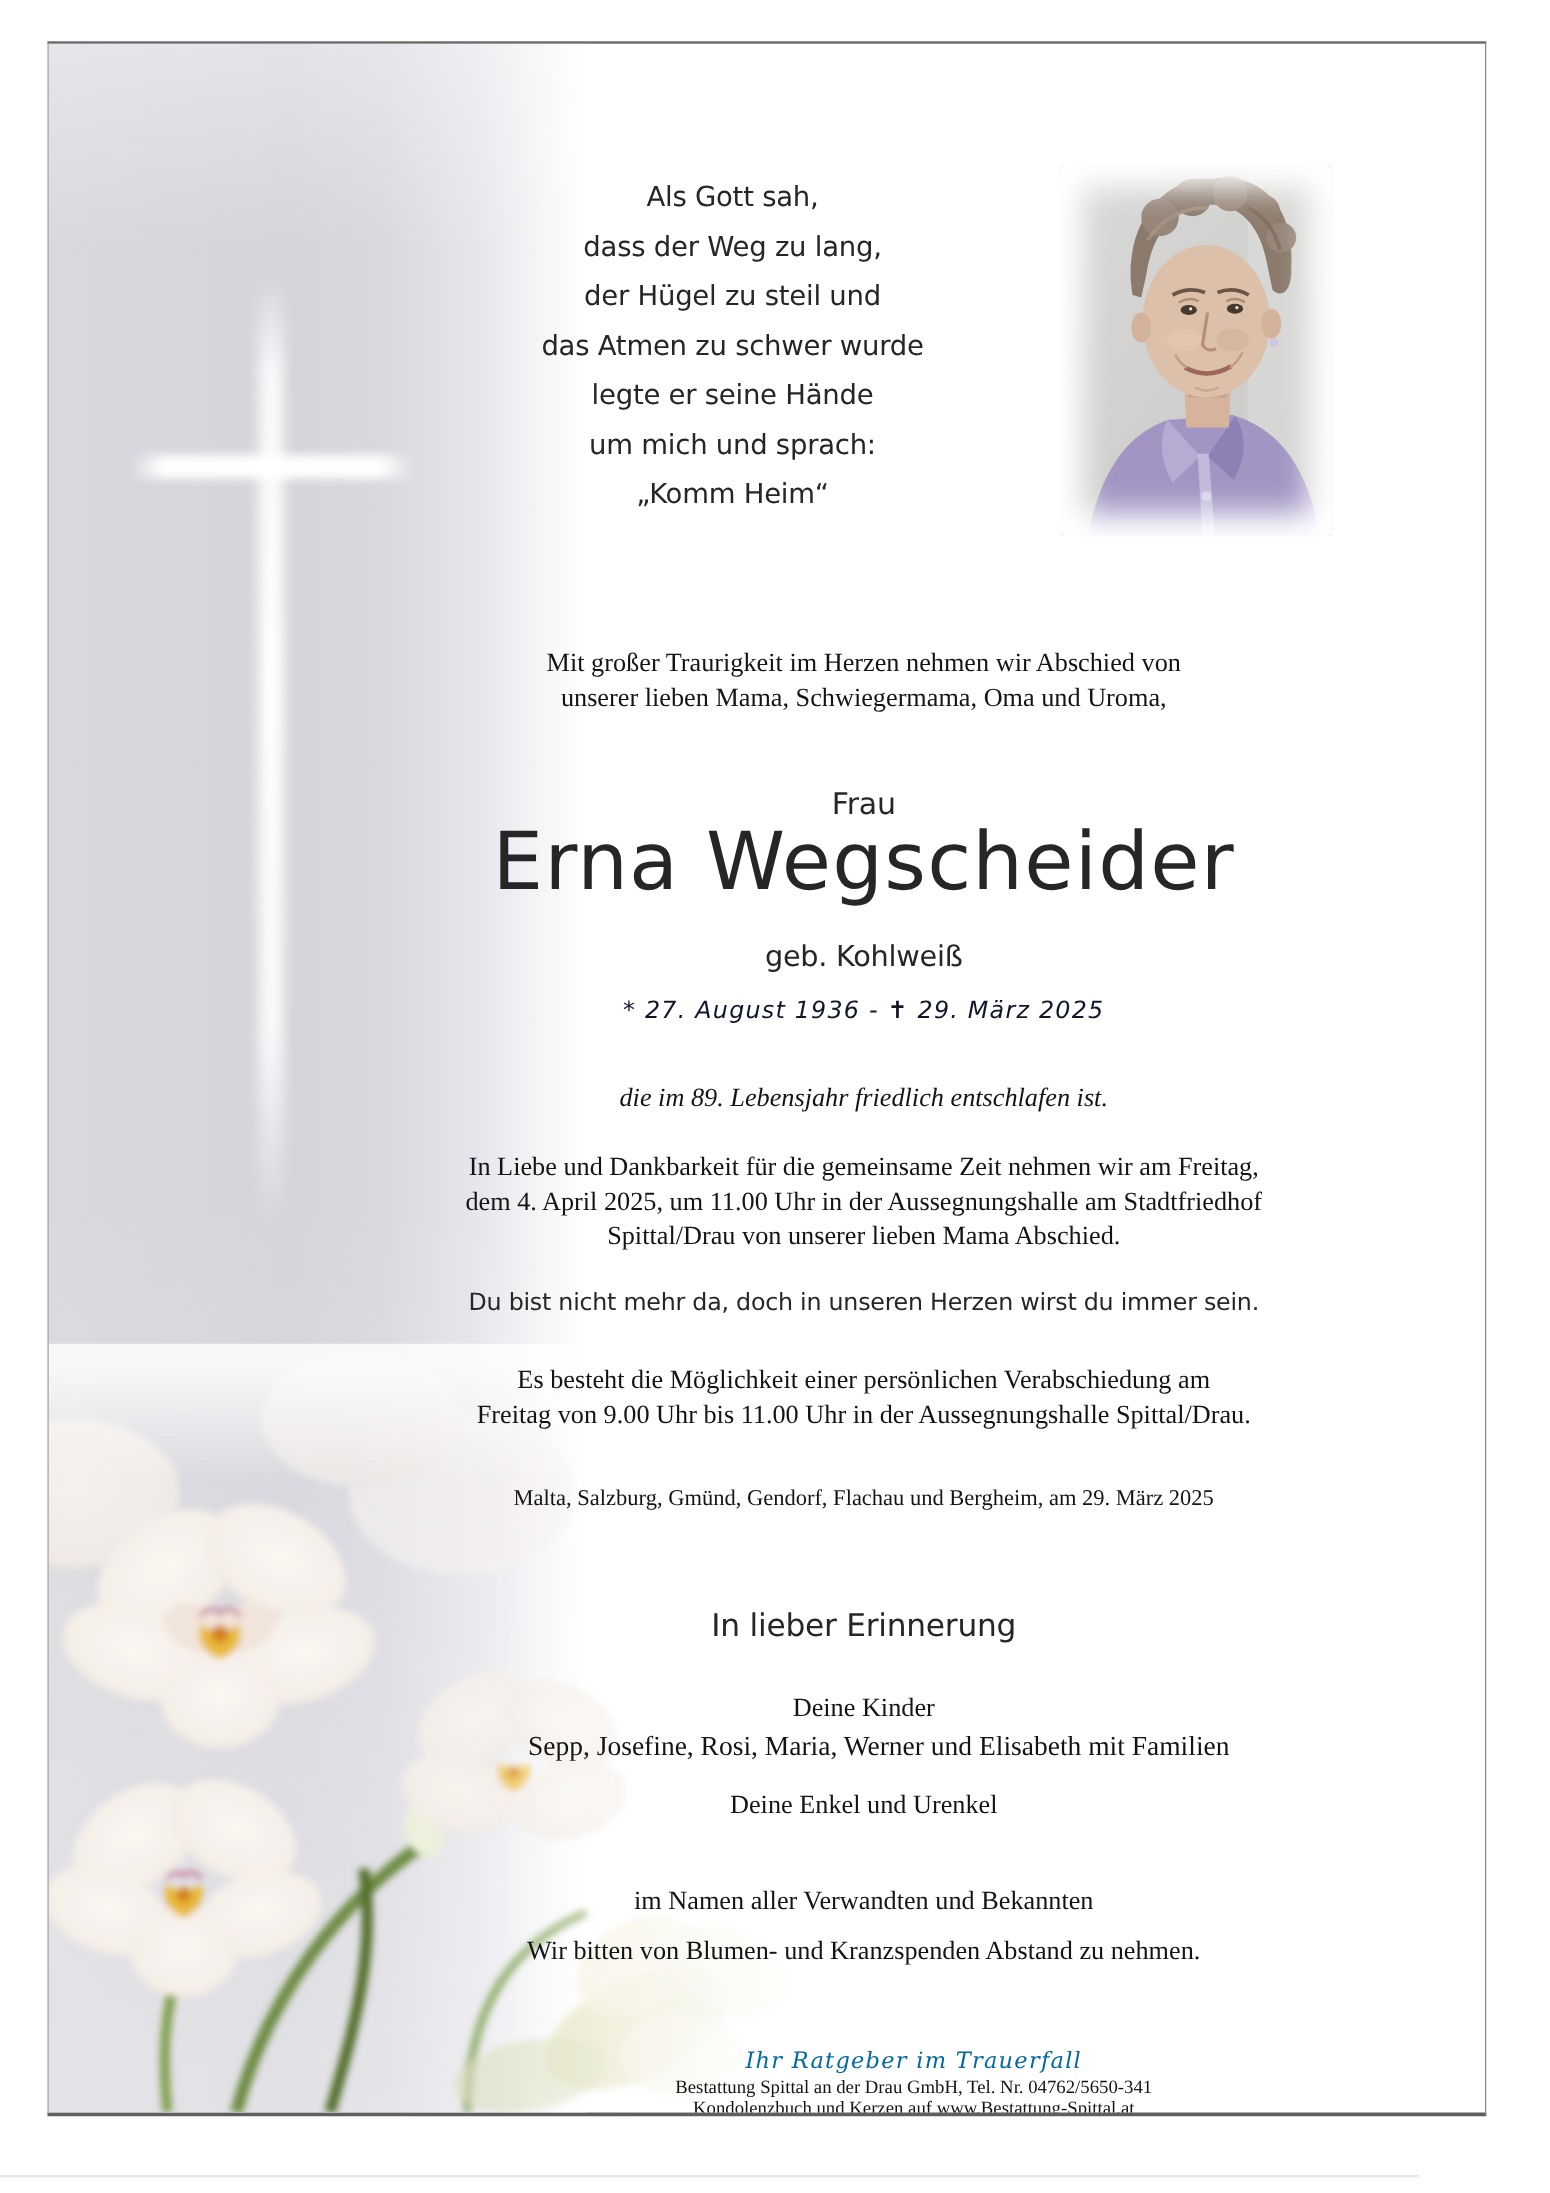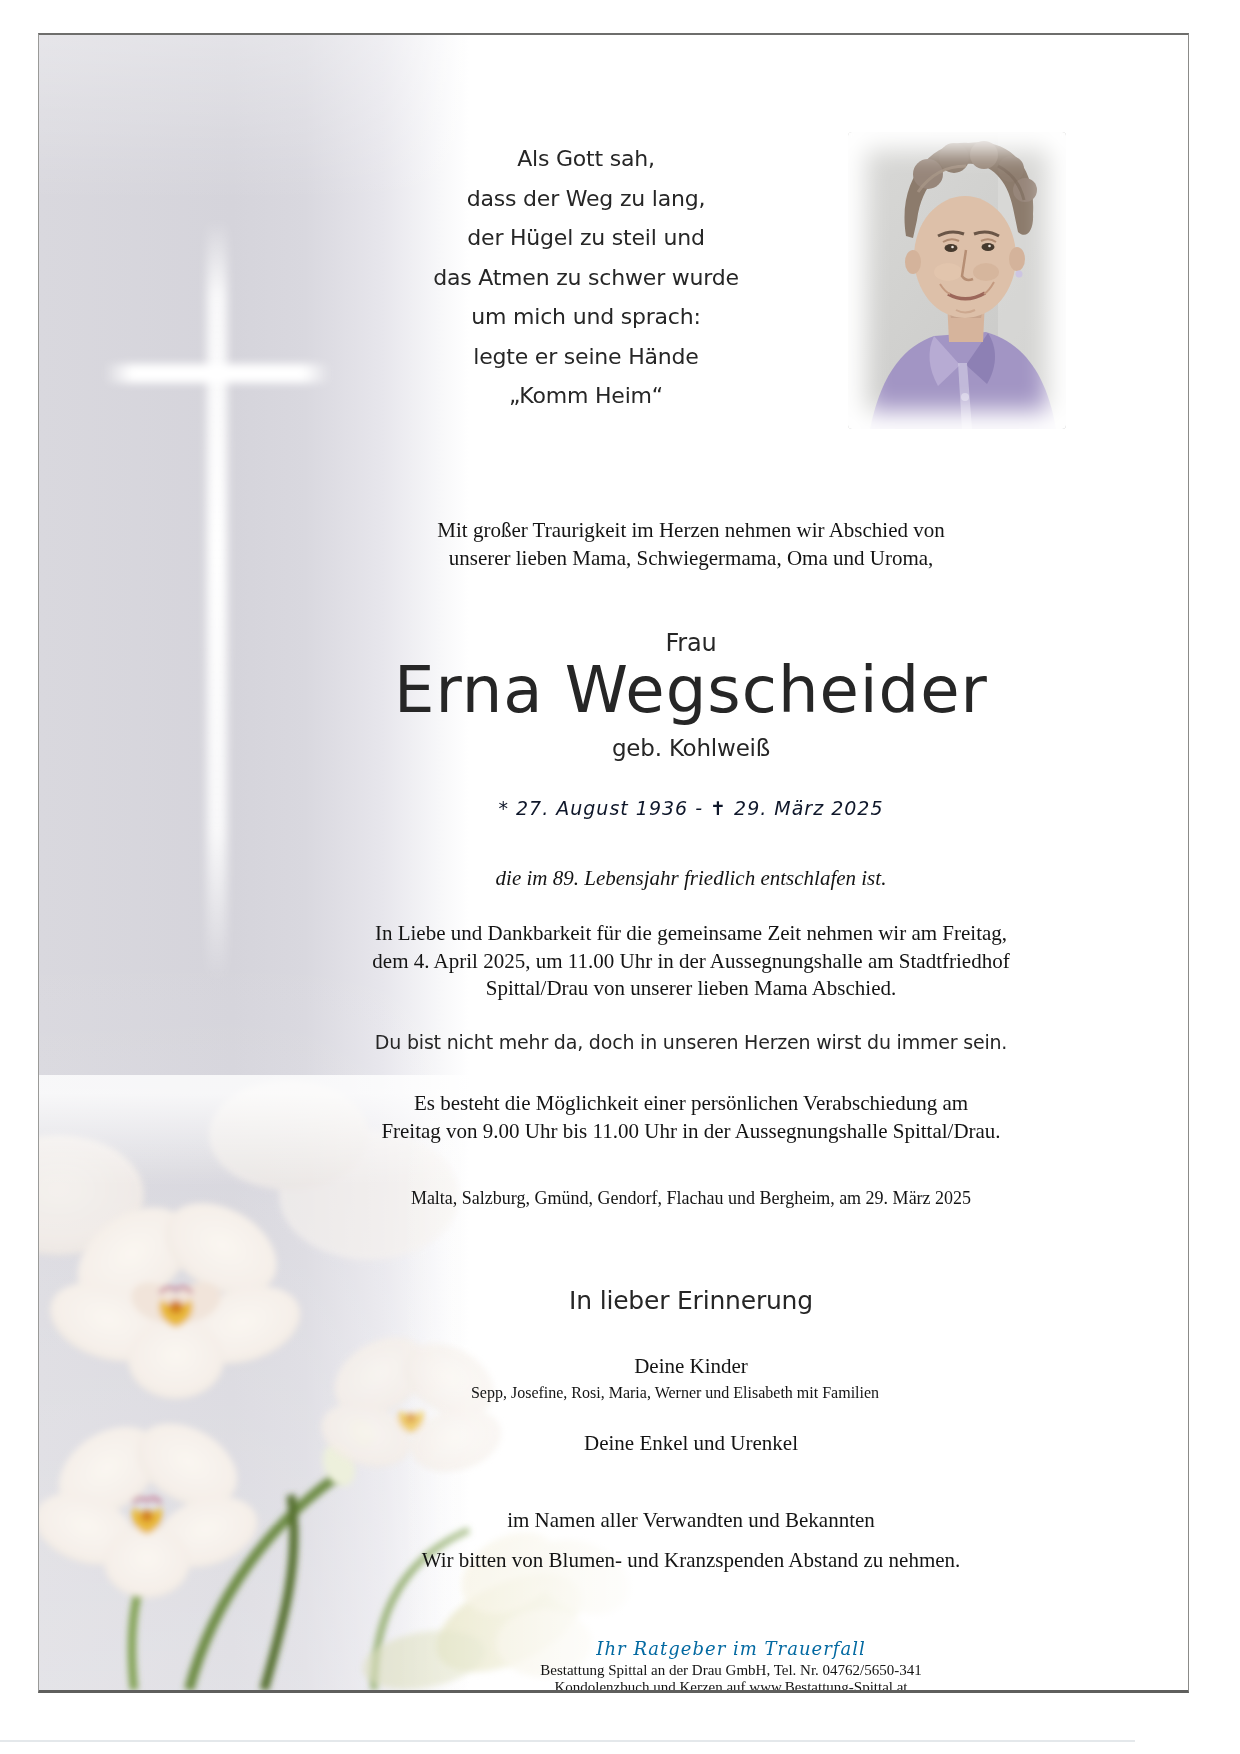--- a/index.html
+++ b/index.html
@@ -30,30 +30,30 @@
   .portrait-veil{position:absolute;inset:0;box-shadow:inset 0 0 24px 18px #ffffff;border-radius:4px;}
   
   .txt{position:absolute;text-align:center;z-index:4;}
   .line{display:block;}
   .hand{font-family:"DejaVu Sans", sans-serif;color:#262626;letter-spacing:-0.2px;}
   .serif{font-family:"Liberation Serif", serif;color:#141414;}
   .poem{left:307px;top:104px;width:480px;font-size:22px;line-height:39.5px;}
   .intro{left:252px;top:481px;width:800px;font-size:21px;line-height:28px;}
   .frau{left:252px;top:594px;width:800px;font-size:24px;}
   .name{left:252px;top:618px;width:800px;font-size:64px;letter-spacing:1px;}
-  .maiden{left:252px;top:700px;width:800px;font-size:23px;}
+  .maiden{left:252px;top:718px;width:800px;font-size:23px;}
   .dates{left:252px;top:762px;width:800px;font-size:19px;font-style:italic;letter-spacing:1px;color:#0f172a;}
   .passed{left:252px;top:831px;width:800px;font-size:21px;font-style:italic;}
   .funeral{left:252px;top:885px;width:800px;font-size:21px;line-height:27.5px;}
   .quote{left:252px;top:996px;width:800px;font-size:19px;}
   .farewell{left:252px;top:1055px;width:800px;font-size:21px;line-height:27.5px;}
   .places{left:252px;top:1153px;width:800px;font-size:18px;}
   .remember{left:252px;top:1251px;width:800px;font-size:25px;}
   .children-label{left:252px;top:1319px;width:800px;font-size:21px;}
-  .children{left:236px;top:1349px;width:800px;font-size:16px;}
+  .children{left:264px;top:1349px;width:800px;font-size:22px;}
   .grandchildren{left:252px;top:1396px;width:800px;font-size:21px;}
   .relatives{left:252px;top:1453px;width:800px;font-size:21px;margin-top:20px;}
   .request{left:252px;top:1513px;width:800px;font-size:21px;}
   .slogan{left:292px;top:1603px;width:800px;font-family:"DejaVu Serif", serif;font-style:italic;
           font-size:18px;letter-spacing:1px;color:#0369a1;}
   .company{left:292px;top:1627px;width:800px;font-size:15px;}
   .condolence{left:292px;top:1644px;width:800px;font-size:15px;}
   .scan-line{position:absolute;left:0px;top:1740px;width:1135px;height:2px;background:#dde2e6;opacity:.8;}
 </style>
 </head>
@@ -206,22 +206,22 @@
         <path d="M108,178 q9,5 19,0" stroke="#c8a188" stroke-width="2" fill="none" opacity="0.8"></path>
       </svg>
       <div class="portrait-veil"></div>
     </div>
 
     <div class="txt hand poem">
       <span class="line">Als Gott sah,</span>
       <span class="line">dass der Weg zu lang,</span>
       <span class="line">der Hügel zu steil und</span>
       <span class="line">das Atmen zu schwer wurde</span>
+      <span class="line">legte er seine Hände</span>
       <span class="line">um mich und sprach:</span>
-      <span class="line">legte er seine Hände</span>
       <span class="line">„Komm Heim“</span>
     </div>
 
     <div class="txt serif intro">
       <span class="line">Mit großer Traurigkeit im Herzen nehmen wir Abschied von</span>
       <span class="line">unserer lieben Mama, Schwiegermama, Oma und Uroma,</span>
     </div>
 
     <div class="txt hand frau">Frau</div>
     <div class="txt hand name">Erna Wegscheider</div>

